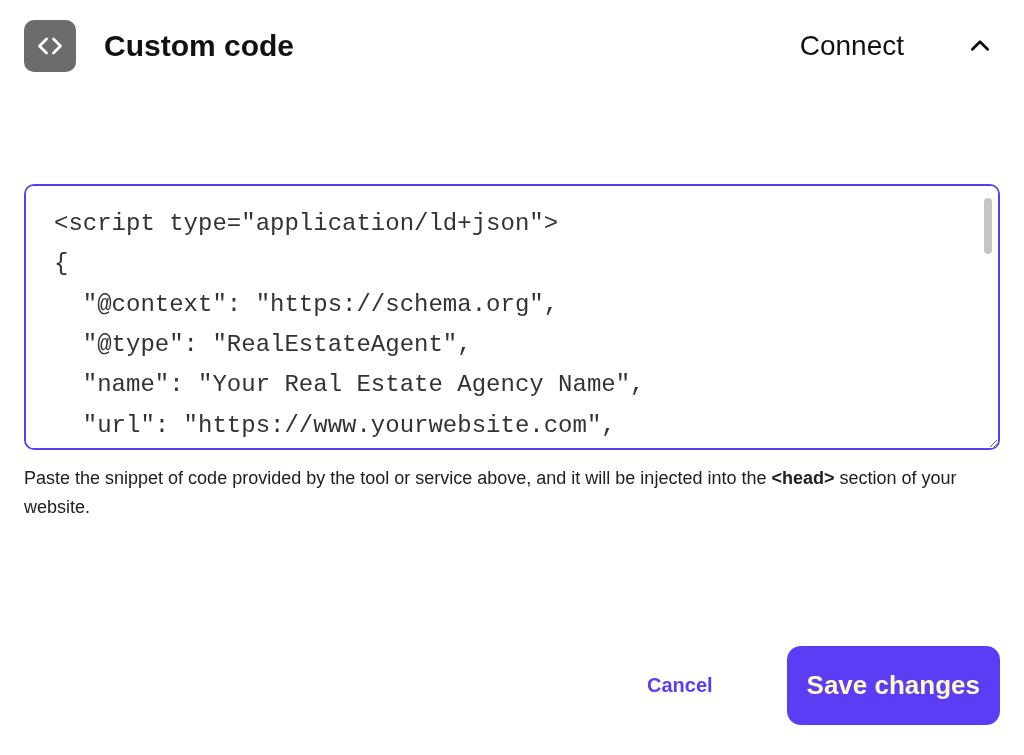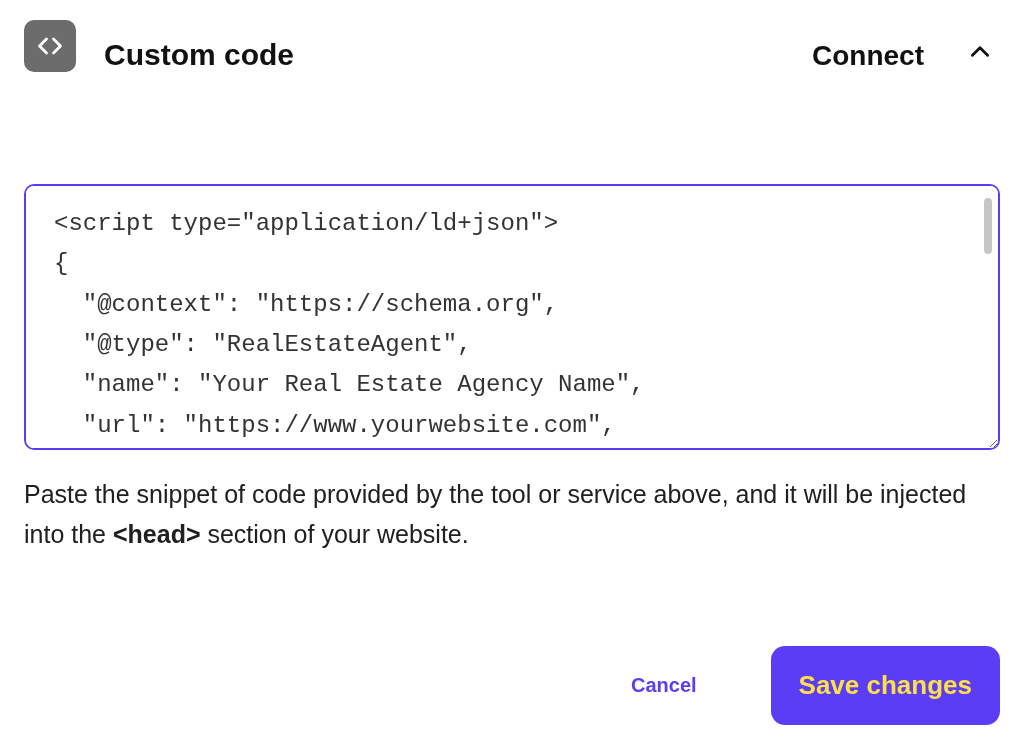--- a/index.html
+++ b/index.html
@@ -13,44 +13,44 @@
   .wrap {
     padding: 20px 24px 0 24px;
     width: 100%;
     height: 100%;
     display: flex;
     flex-direction: column;
   }
   
   .header {
     display: flex;
-    align-items: flex-end;
+    align-items: center;
     gap: 28px;
   }
   .icon-box {
     width: 52px; height: 52px;
     background: #6c6c6c;
     border-radius: 10px;
     display: flex;
     align-items: center;
     justify-content: center;
     flex-shrink: 0;
   }
   .icon-box svg { width: 28px; height: 28px; }
   .title {
     font-size: 30px;
     font-weight: 700;
     flex: 1;
     color: #111;
   }
   .connect {
     font-size: 28px;
-    font-weight: 700;
+    font-weight: 400;
     color: #111;
-    margin-right: 8px;
+    margin-right: 28px;
   }
   .chev {
     width: 40px; height: 40px;
     display: flex; align-items: center; justify-content: center;
     cursor: pointer;
   }
   .chev svg { width: 26px; height: 26px; }
 
   
   .gap1 { height: 112px; }
@@ -79,22 +79,22 @@
   .fake-scroll {
     position: absolute;
     top: 14px; right: 8px;
     width: 8px; height: 56px;
     background: #c6c6c6;
     border-radius: 4px;
     pointer-events: none;
   }
   
   .helper {
-    margin-top: 20px;
-    font-size: 25px;
+    margin-top: 10px;
+    font-size: 18px;
     line-height: 1.6;
     color: #202020;
   }
   .helper .bold { font-weight: 700; }
   
   .footer {
     margin-top: auto;
     padding-bottom: 30px;
     display: flex;
     justify-content: flex-end;
@@ -106,24 +106,24 @@
     border: none;
     font-size: 20px;
     font-weight: 700;
     color: #5b3df5;
     cursor: pointer;
     padding: 8px 4px;
   }
   .btn-save {
     background: #5b3df5;
     border: none;
-    color: #fde047;
+    color: #fef9c3;
     font-size: 26px;
     font-weight: 700;
-    padding: 24px 28px;
+    padding: 24px 20px;
     border-radius: 14px;
     cursor: pointer;
   }
 </style>
 </head>
 <body>
 
 <div class="wrap">
 
   <div class="header">

